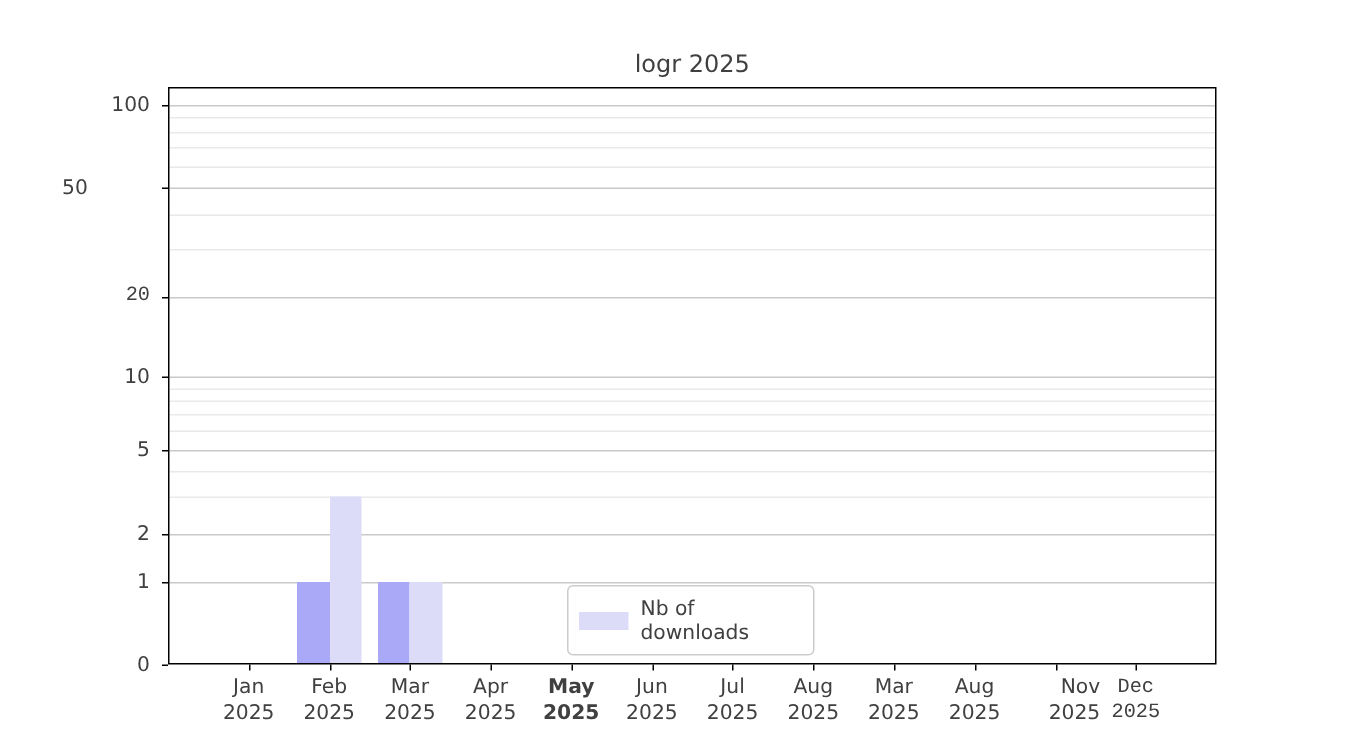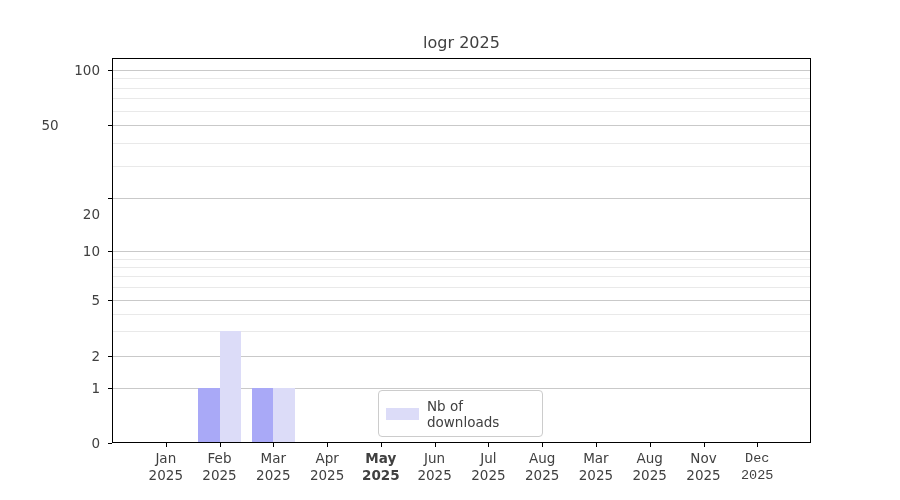--- a/index.html
+++ b/index.html
@@ -65,21 +65,21 @@
     <div class="gridline minor" style="top: 87.7px;"></div>
     <div class="gridline minor" style="top: 78.4px;"></div>
     <div class="gridline major" style="top: 70px;"></div>
     <div class="ytick-mark" style="top: 70px;"></div>
     <div class="ytick-label" style="top: 61px;">100</div>
     <div class="gridline major" style="top: 125px;"></div>
     <div class="ytick-mark" style="top: 125px;"></div>
     <div class="ytick-label" style="top: 116px; text-align: center;">50</div>
     <div class="gridline major" style="top: 198px;"></div>
     <div class="ytick-mark" style="top: 198px;"></div>
-    <div class="ytick-label" style="top: 205px;">20</div>
+    <div class="ytick-label" style="top: 189px; font-family: Liberation Mono, monospace;">20</div>
     <div class="gridline major" style="top: 251px;"></div>
     <div class="ytick-mark" style="top: 251px;"></div>
     <div class="ytick-label" style="top: 242px;">10</div>
     <div class="gridline major" style="top: 300px;"></div>
     <div class="ytick-mark" style="top: 300px;"></div>
     <div class="ytick-label" style="top: 291px;">5</div>
     <div class="gridline major" style="top: 356px;"></div>
     <div class="ytick-mark" style="top: 356px;"></div>
     <div class="ytick-label" style="top: 347px;">2</div>
     <div class="gridline major" style="top: 388px;"></div>
@@ -131,21 +131,21 @@
     <div class="xtick-label" style="left: 565.9px;">
       <div>Mar</div>
       <div>2025</div>
     </div>
     <div class="xtick-mark" style="left: 649.7px;"></div>
     <div class="xtick-label" style="left: 619.7px;">
       <div>Aug</div>
       <div>2025</div>
     </div>
     <div class="xtick-mark" style="left: 703.5px;"></div>
-    <div class="xtick-label" style="left: 673.5px;">
+    <div class="xtick-label" style="left: 673.5px; text-align: right;">
       <div>Nov</div>
       <div>2025</div>
     </div>
     <div class="xtick-mark" style="left: 757.2px;"></div>
     <div class="xtick-label" style="left: 727.2px; font-family: Liberation Mono, monospace;">
       <div>Dec</div>
       <div>2025</div>
     </div>
     <div class="bar" style="left: 198px; width: 21.5px; top: 388px; height: 54px; background: rgb(169, 169, 247);"></div>
     <div class="bar" style="left: 251.8px; width: 21.5px; top: 388px; height: 54px; background: rgb(169, 169, 247);"></div>

